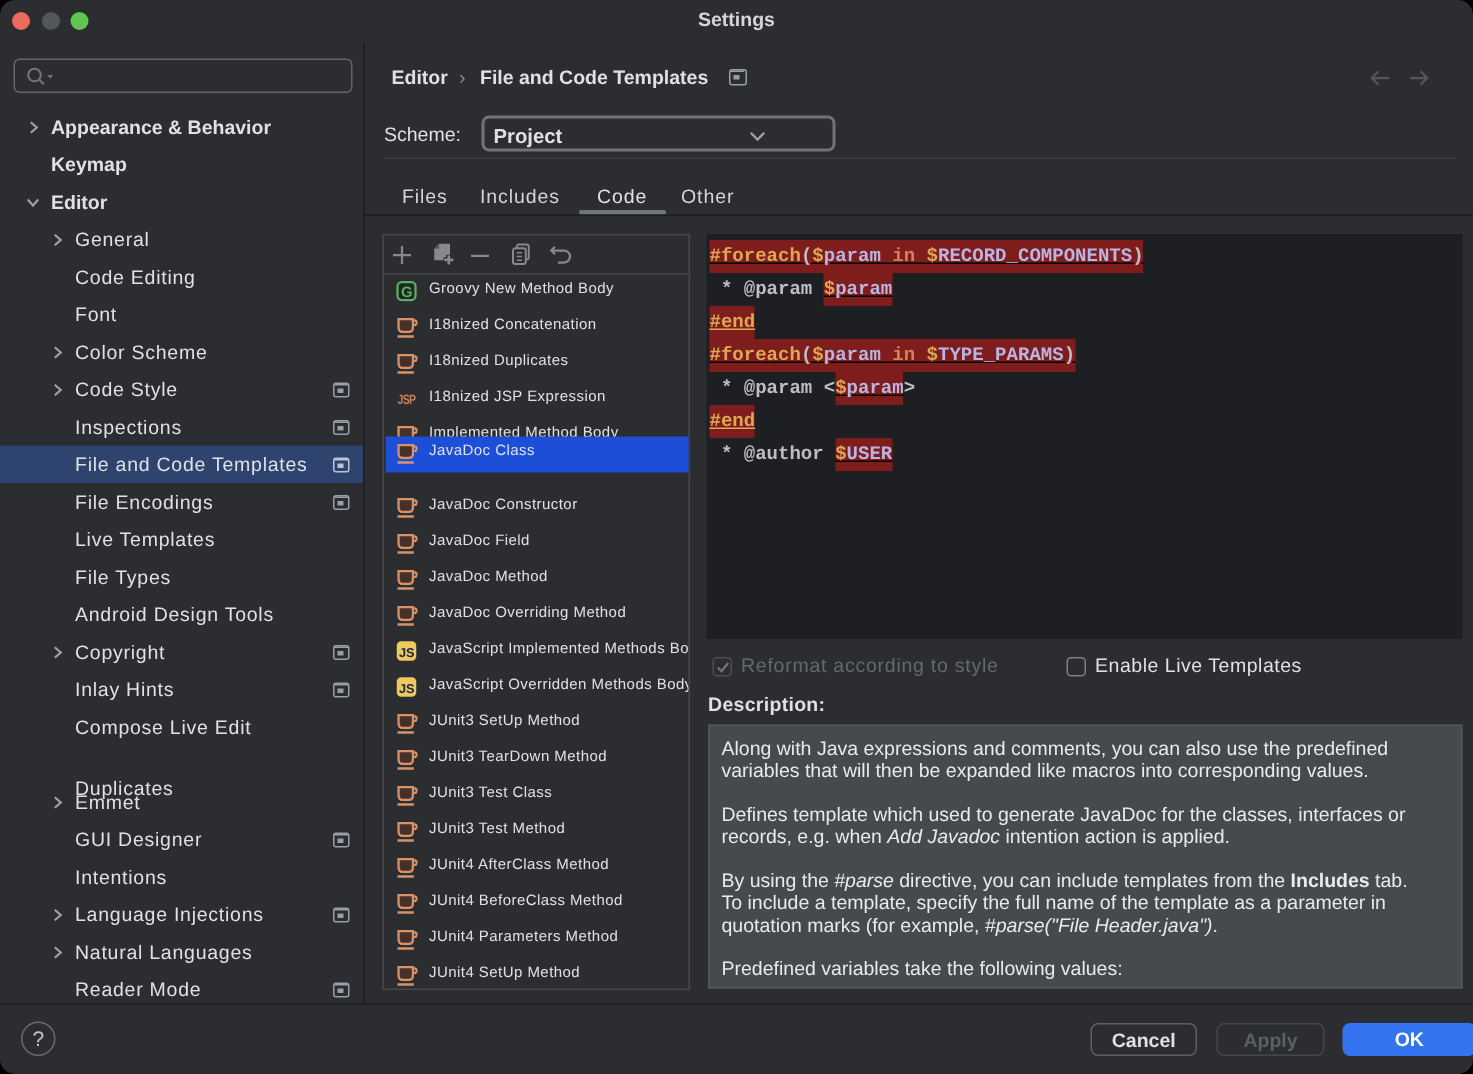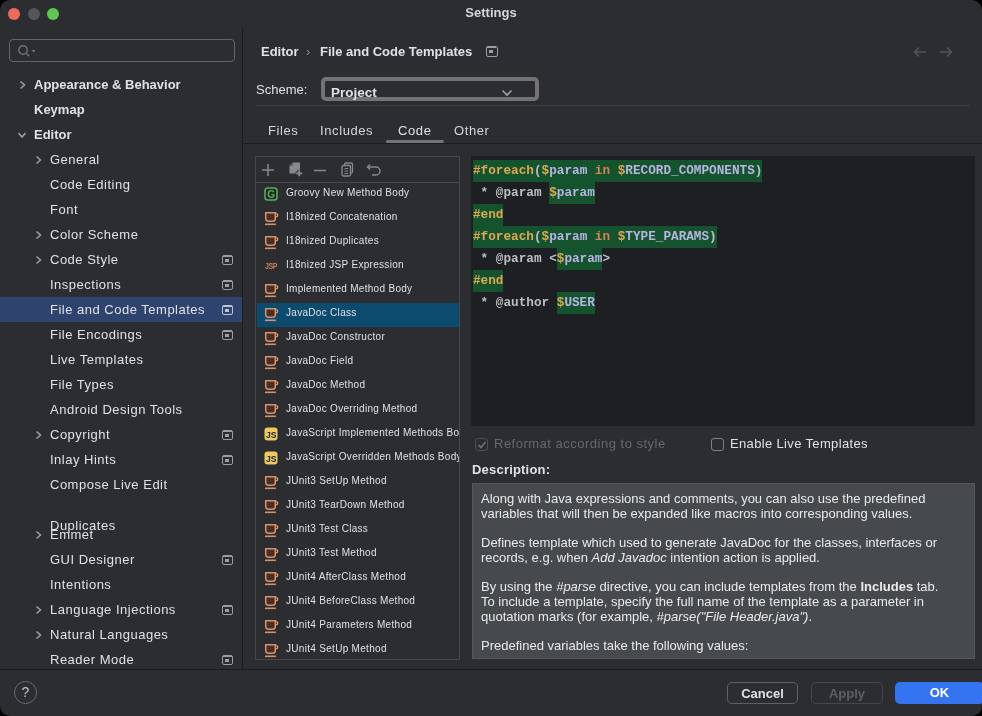--- a/index.html
+++ b/index.html
@@ -41,21 +41,21 @@
   
   .editor { position:absolute; left:471px; top:156px; width:504px; height:270px; background:#1e1f22; overflow:hidden;
             font-family:"Liberation Mono", monospace; font-size:12.7px; font-weight:bold; line-height:22px; white-space:pre; }
   .cl { position:absolute; left:2px; height:22px; }
   .cl .hl { display:inline-block; line-height:22px; height:22px; vertical-align:top; }
   .dir  { color:#dca854; }
   .sig  { color:#dca854; }
   .vn   { color:#b8b5e2; }
   .kw   { color:#d08455; }
   .pln  { color:#bcbec4; }
-  .hl   { background:#14532d; }
+  .hl   { background:#7f1d1d;text-decoration:underline; }
 
   .cb { position:absolute; width:13px; height:13px; border-radius:3px; }
 
   .desc { position:absolute; left:472px; top:483px; width:503px; height:176px; background:#474a4c; border:1px solid #55585a;
           color:#e8eaec; font-size:13px; line-height:15px; padding:7px 12px 0 8px; }
   .desc p { margin:0 0 14px 0; }
 
   .btn { position:absolute; top:682px; height:22px; border-radius:5px; font-size:13px; font-weight:bold; text-align:center; line-height:21px; }
 </style>
 </head>
@@ -210,21 +210,21 @@
   <div class="abs t13 bold" style="left:320px; top:45px;">File and Code Templates</div>
   <div class="scr-icon" style="left:486px; top:46px; width:12px; height:11px;"></div>
   <svg class="abs" style="left:913px; top:46px;" width="14" height="12" viewBox="0 0 14 12">
     <path d="M13 6 H2 M6 1.5 L1.5 6 L6 10.5" fill="none" stroke="#53565c" stroke-width="1.5"></path>
   </svg>
   <svg class="abs" style="left:939px; top:46px;" width="14" height="12" viewBox="0 0 14 12">
     <path d="M1 6 H12 M8 1.5 L12.5 6 L8 10.5" fill="none" stroke="#53565c" stroke-width="1.5"></path>
   </svg>
 
   <div class="abs t13" style="left:256px; top:83px;">Scheme:</div>
-  <div class="abs" style="left:321px; top:77px; width:218px; height:24px; border:4px solid #737373; border-radius:5px;">
+  <div class="abs" style="left:321px; top:77px; width:236px; height:24px; border:2px solid #737373; border-radius:5px;">
     <div class="abs bold" style="left:6px; top:4px; font-size:13.5px; color:#dfe1e5; white-space:nowrap;">Project</div>
     <svg class="abs" style="left:176px; top:8px;" width="12" height="8" viewBox="0 0 12 8">
       <path d="M1.5 1.5 L6 6 L10.5 1.5" fill="none" stroke="#9da0a6" stroke-width="1.6"></path>
     </svg>
   </div>
   <div class="sep" style="left:256px; top:105px; width:714px;"></div>
 
   <div class="tab" style="left:268px;">Files</div>
   <div class="tab" style="left:320px;">Includes</div>
   <div class="tab" style="left:398px; color:#dfe1e5;">Code</div>
@@ -298,21 +298,21 @@
         <div class="lrow" style="top:96px;">
           <div class="licon">
             <svg width="15" height="15" viewBox="0 0 15 15">
   <path d="M1.7 1.7 H11.3 V7.2 Q11.3 10.3 8.6 10.3 H4.4 Q1.7 10.3 1.7 7.2 Z" fill="#46302a" stroke="#d99268" stroke-width="1.5"></path>
   <path d="M11.3 2.6 h1.1 q1.3 0 1.3 1.5 q0 1.6 -1.3 1.6 h-1.1" fill="none" stroke="#d99268" stroke-width="1.4"></path>
   <path d="M1 13.3 H11.9" stroke="#d99268" stroke-width="1.6"></path>
 </svg>
           </div>
           <div class="txt">Implemented Method Body</div>
         </div>
-        <div class="lrow" style="top:120px;background:#0c4a6e;">
+        <div class="lrow" style="top:108px;background:#1d4ed8;">
           <div class="licon">
             <svg width="15" height="15" viewBox="0 0 15 15">
   <path d="M1.7 1.7 H11.3 V7.2 Q11.3 10.3 8.6 10.3 H4.4 Q1.7 10.3 1.7 7.2 Z" fill="#46302a" stroke="#d99268" stroke-width="1.5"></path>
   <path d="M11.3 2.6 h1.1 q1.3 0 1.3 1.5 q0 1.6 -1.3 1.6 h-1.1" fill="none" stroke="#d99268" stroke-width="1.4"></path>
   <path d="M1 13.3 H11.9" stroke="#d99268" stroke-width="1.6"></path>
 </svg>
           </div>
           <div class="txt">JavaDoc Class</div>
         </div>
         <div class="lrow" style="top:144px;">

